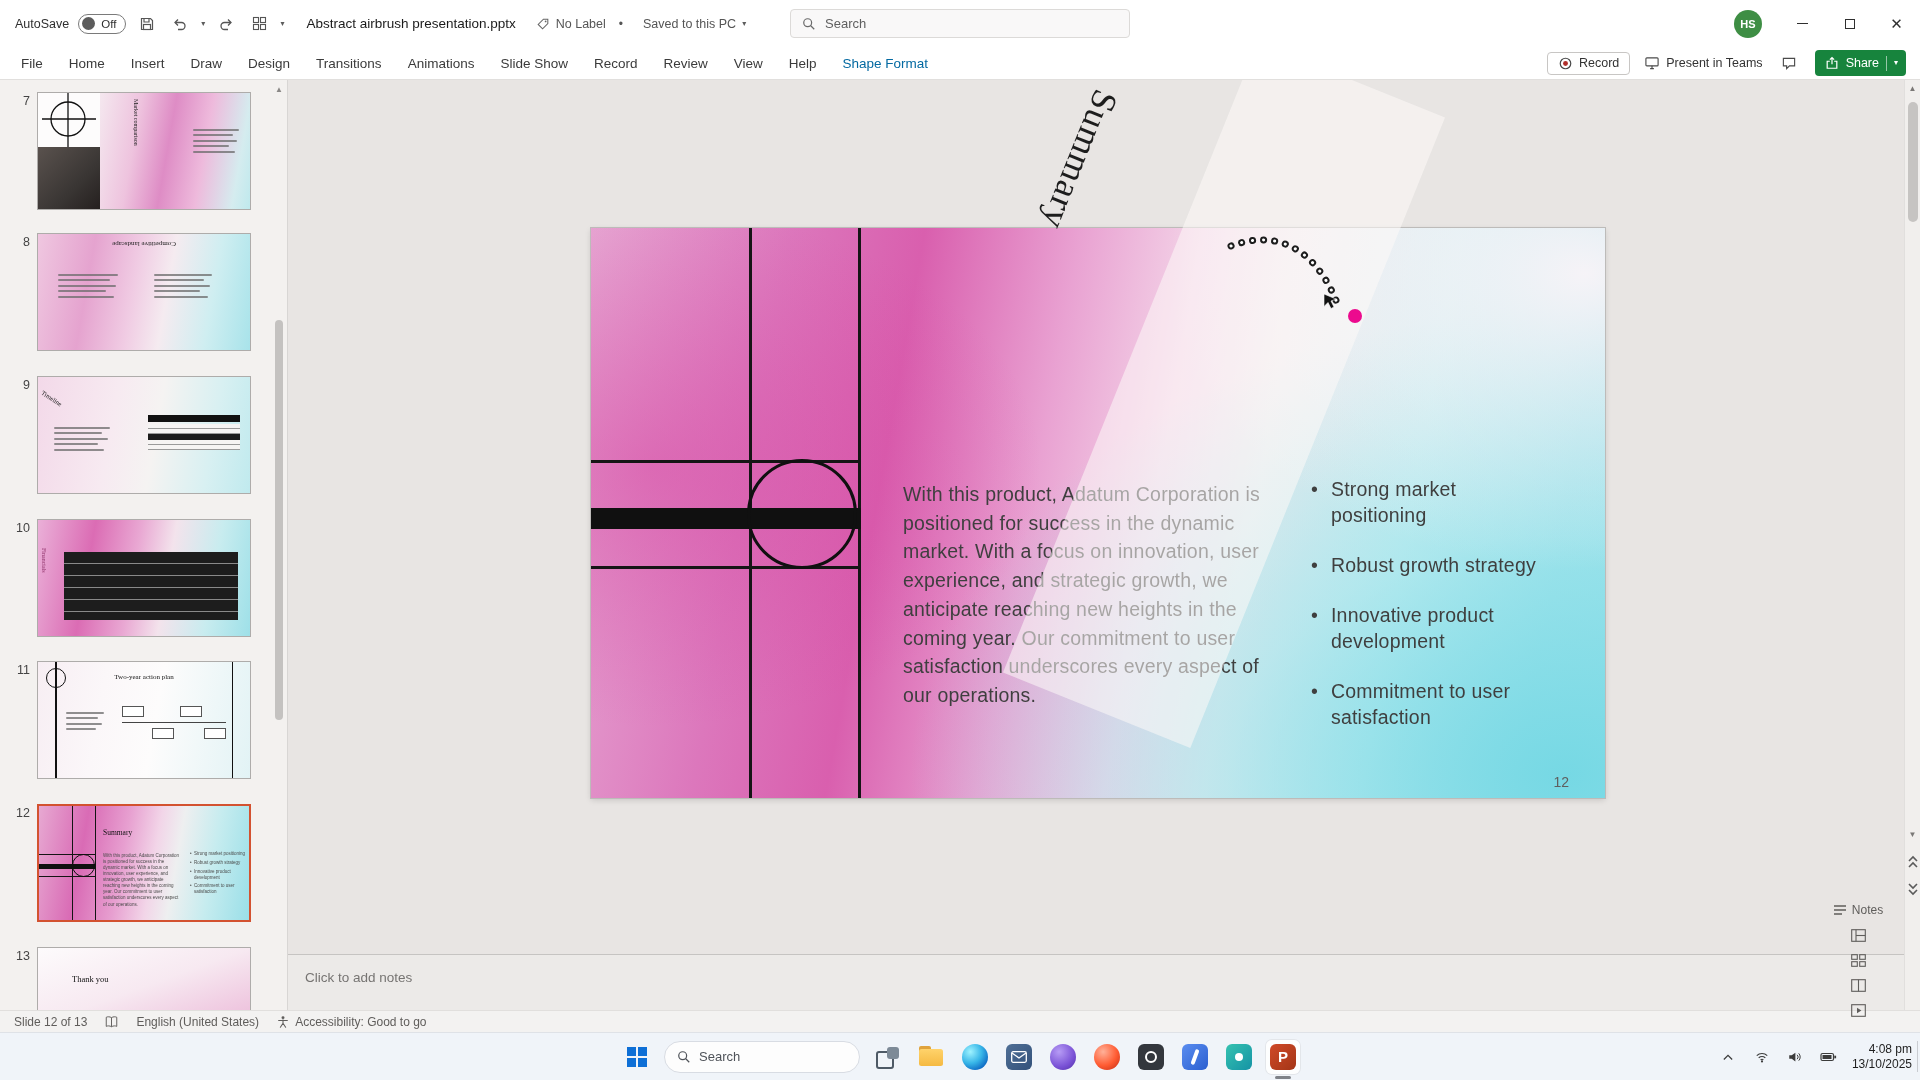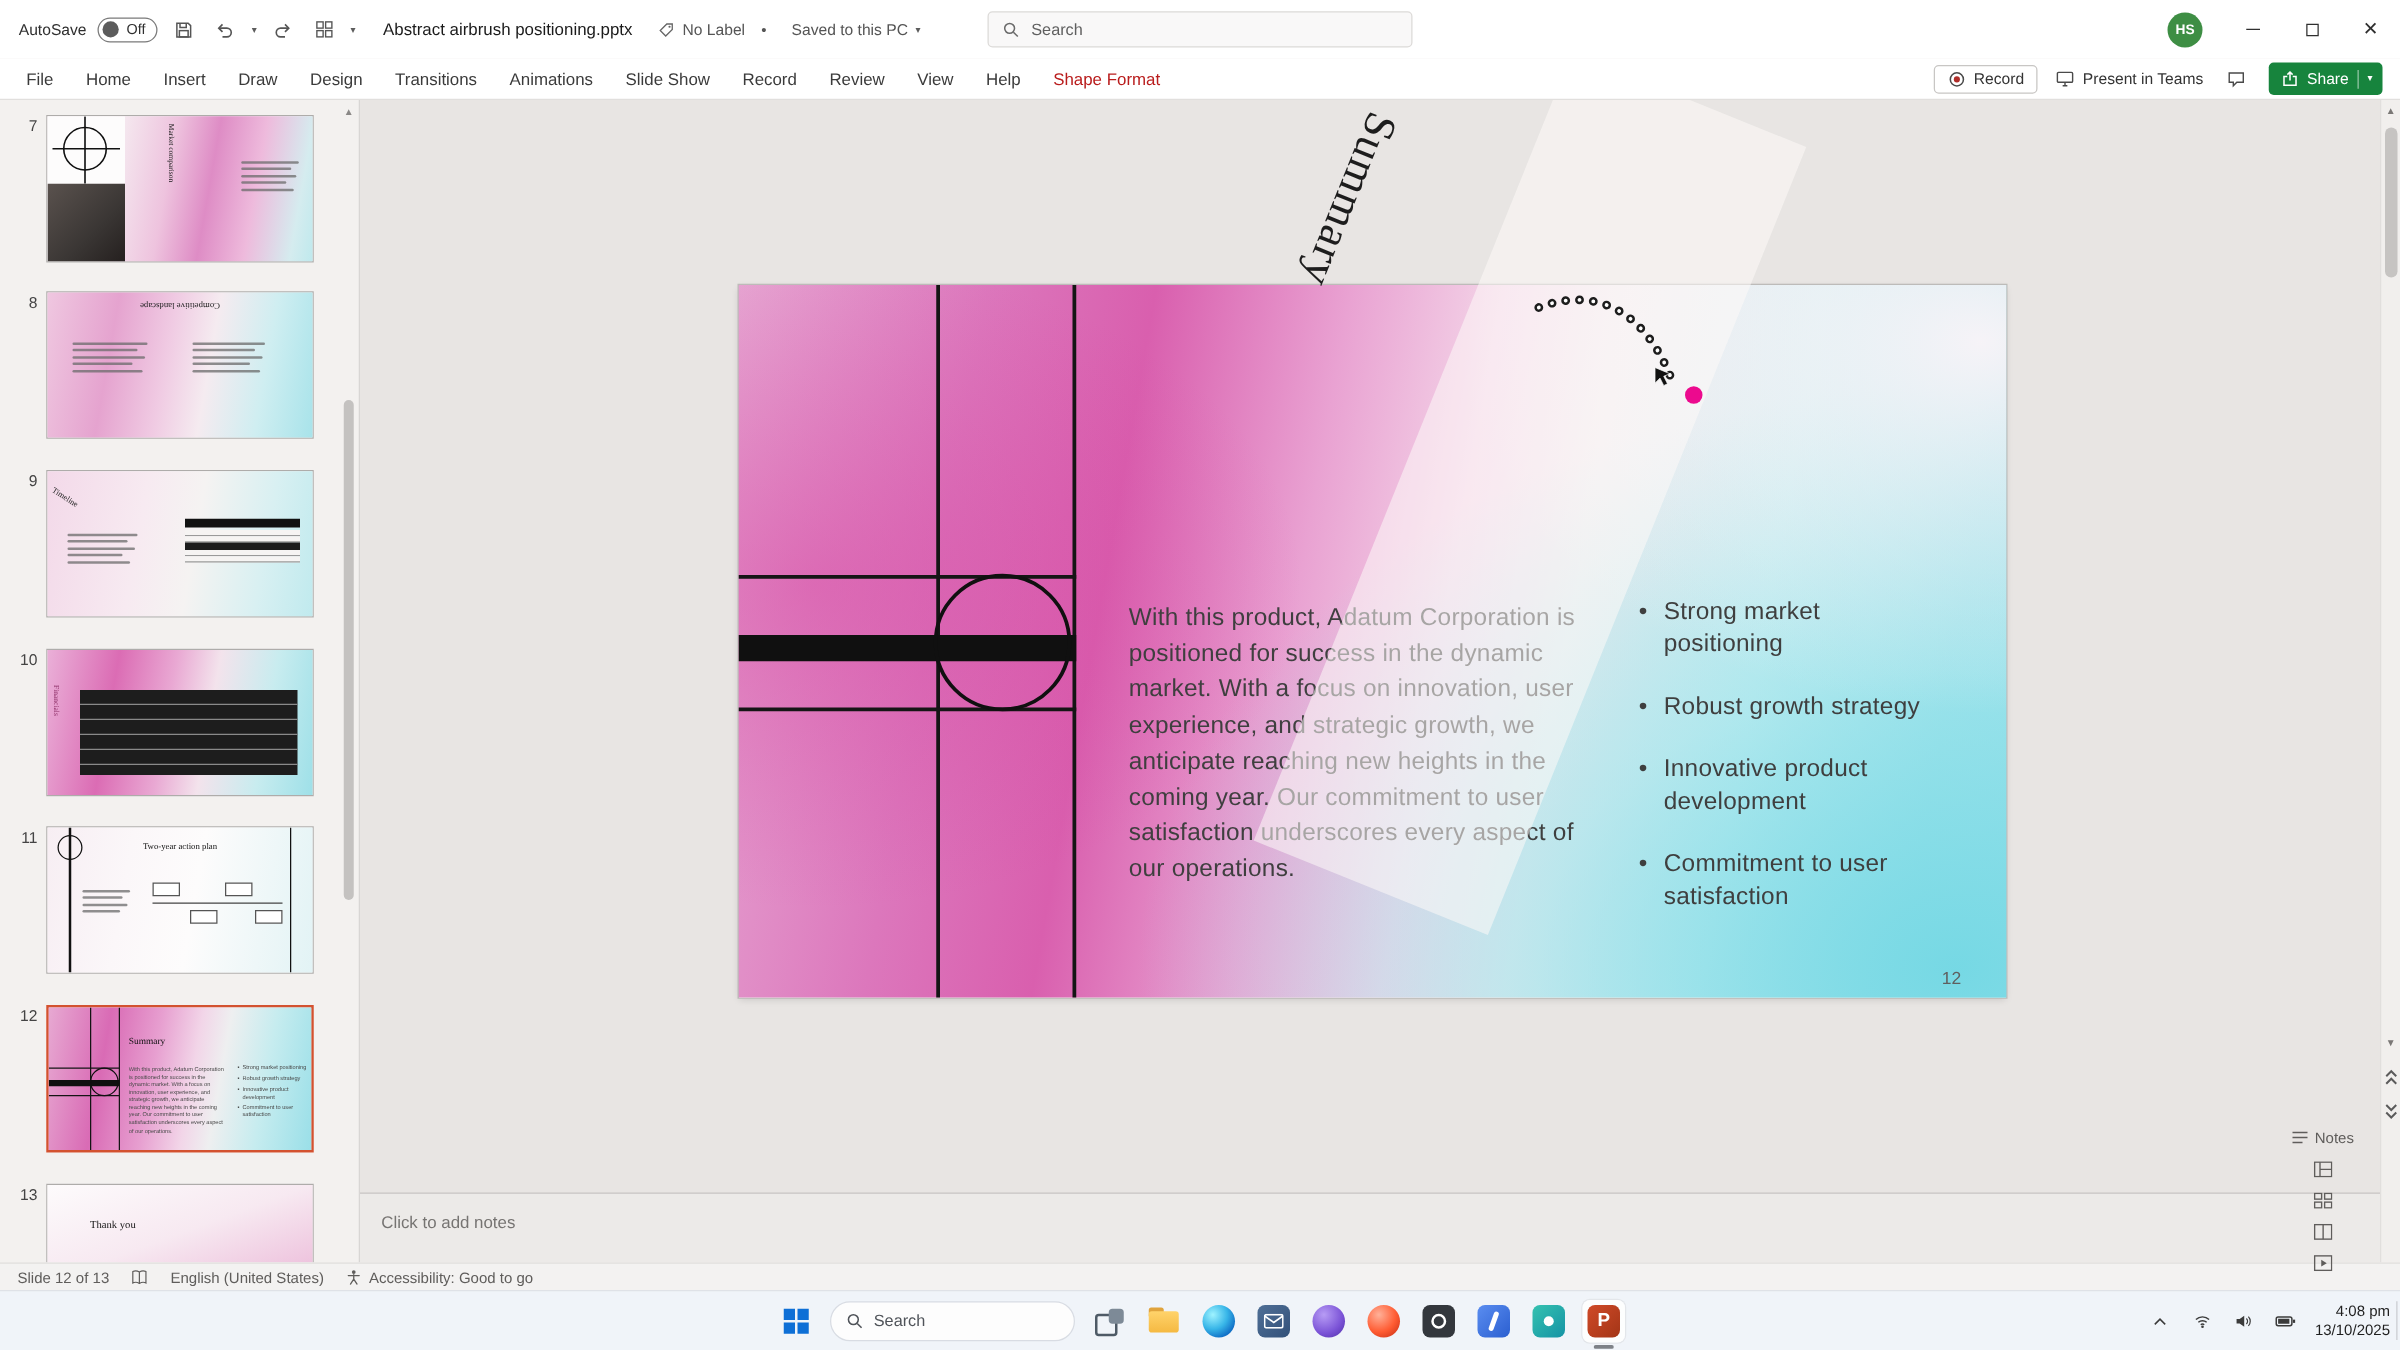--- a/index.html
+++ b/index.html
@@ -24,21 +24,21 @@
 .avatar{width:28px;height:28px;border-radius:50%;background:#3e8e44;color:#fff;font-weight:bold;font-size:11px;display:flex;align-items:center;justify-content:center;margin-right:17px;}
 .winbtn{width:47px;height:100%;display:flex;align-items:center;justify-content:center;}
 .min-glyph{width:11px;height:1.5px;background:#2f2f2f;}
 .max-glyph{width:10px;height:10px;border:1.4px solid #2f2f2f;}
 .close-glyph{font-size:15px;color:#2f2f2f;line-height:1;}
 
 
 #tabsrow{position:absolute;top:47px;left:0;right:0;height:33px;background:#fff;border-bottom:1px solid #e1dfdd;display:flex;align-items:center;z-index:39;}
 .tab{padding:0 13px;font-size:13.5px;color:#3b3b3b;height:100%;display:flex;align-items:center;white-space:nowrap;}
 .tab:first-child{margin-left:8px;}
-.tab.contextual{color:#b91c1c;}
+.tab.contextual{color:#0369a1;}
 .ribbon-right{margin-left:auto;display:flex;align-items:center;gap:14px;padding-right:14px;}
 .pill-btn{display:flex;align-items:center;gap:6px;border:1px solid #c8c6c4;border-radius:4px;padding:3px 10px;font-size:12.5px;color:#333;white-space:nowrap;}
 .flat-btn{display:flex;align-items:center;gap:6px;font-size:12.5px;color:#333;white-space:nowrap;}
 .share-btn{background:#17843d;color:#fff;border-radius:4px;height:26px;display:flex;align-items:center;gap:7px;padding:0 8px 0 10px;font-size:12.5px;}
 .share-div{width:1px;height:15px;background:rgba(255,255,255,.55);}
 .share-btn .chev{color:#fff;}
 
 
 #main{position:absolute;top:80px;left:0;right:0;bottom:70px;}
 
@@ -199,21 +199,21 @@
       </span>
       <span class="qbtn">
         <svg width="15" height="15" viewBox="0 0 15 15">
             <rect x="1.5" y="1.5" width="5" height="5" fill="none" stroke="#555" stroke-width="1.1"></rect>
             <rect x="8.5" y="1.5" width="5" height="5" fill="none" stroke="#555" stroke-width="1.1"></rect>
             <rect x="1.5" y="8.5" width="5" height="5" fill="none" stroke="#555" stroke-width="1.1"></rect>
             <rect x="8.5" y="8.5" width="5" height="5" fill="none" stroke="#555" stroke-width="1.1"></rect>
           </svg>
       </span>
       <span class="chev">▾</span>
-      <span class="filename">Abstract airbrush positioning.pptx</span>
+      <span class="filename">Abstract airbrush presentation.pptx</span>
       <span class="meta">
         <svg width="14" height="14" viewBox="0 0 16 16">
             <path d="M8.5 2.5h5v5l-6 6-5-5z" fill="none" stroke="#666" stroke-width="1.2"></path>
             <circle cx="11" cy="5" r="1" fill="#666"></circle>
           </svg>
         <span>No Label</span>
       </span>
       <span class="sep-dot">•</span>
       <span class="meta">
         <span>Saved to this PC</span>

